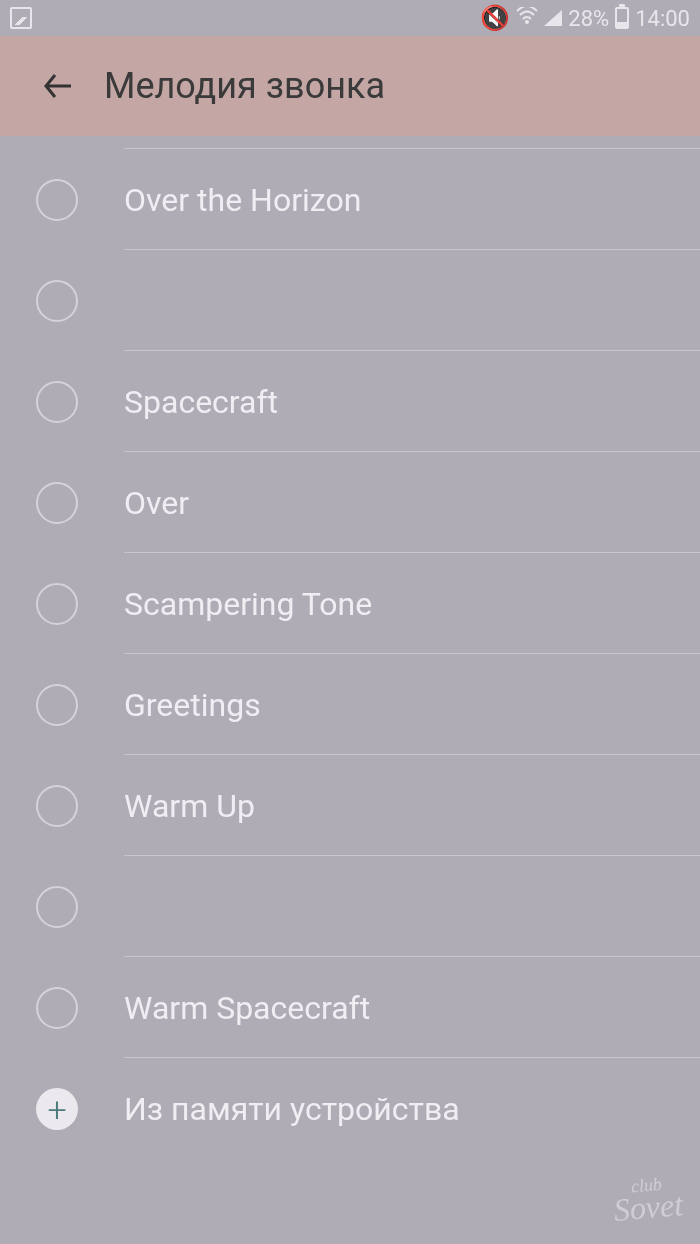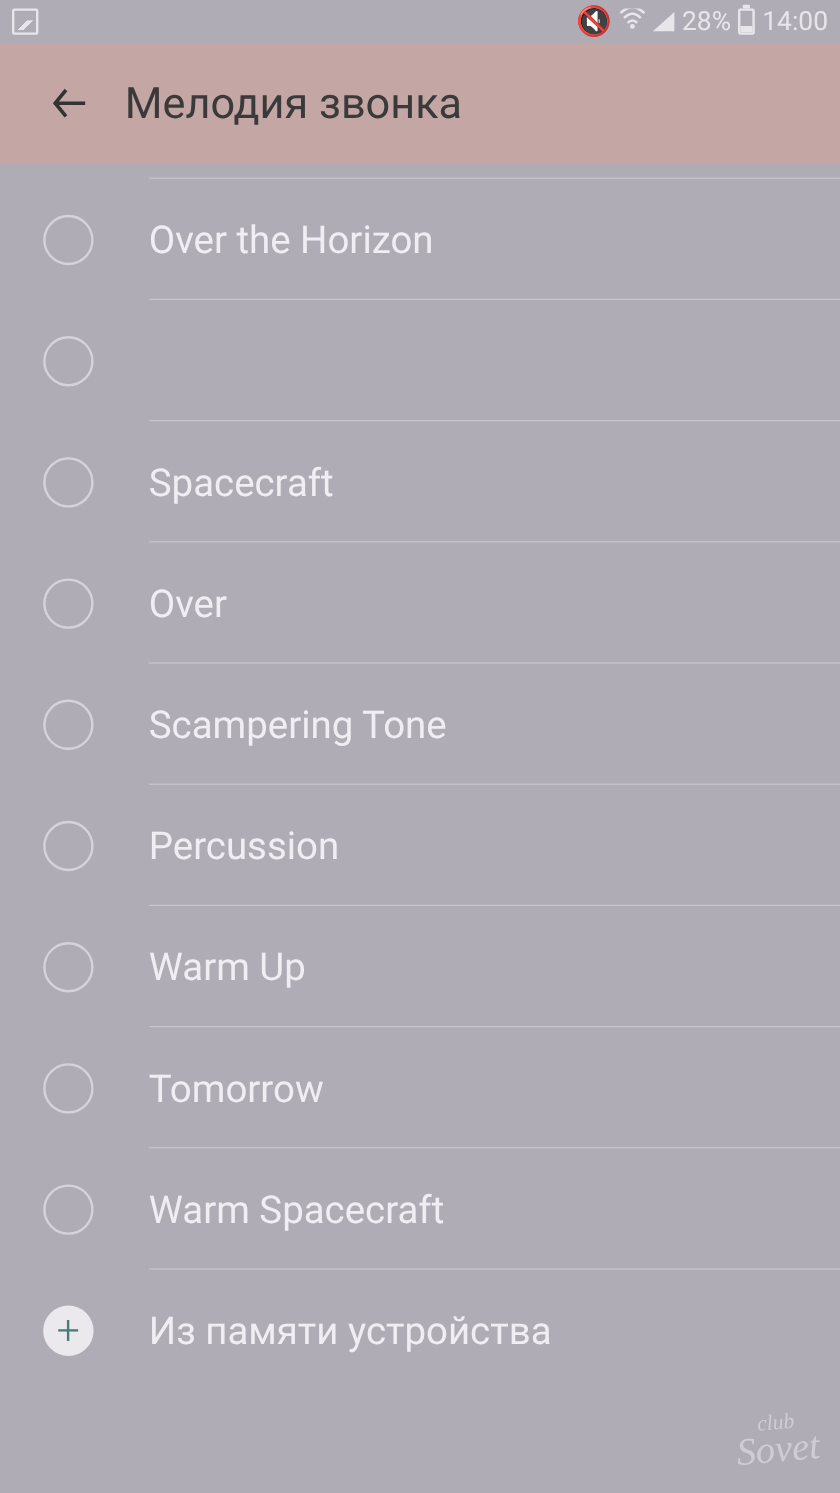--- a/index.html
+++ b/index.html
@@ -236,31 +236,30 @@
   </div>
 
   <div class="list-item">
     <div class="radio-circle"></div>
     <div class="item-label">Scampering Tone</div>
   </div>
 
 
   <div class="list-item">
     <div class="radio-circle"></div>
-    <div class="item-label">Percussion</div>
+    <div class="item-label">Greetings</div>
   </div>
 
   <div class="list-item">
     <div class="radio-circle"></div>
     <div class="item-label">Warm Up</div>
   </div>
 
   <div class="list-item">
     <div class="radio-circle"></div>
-    <div class="item-label">Tomorrow</div>
   </div>
 
   <div class="list-item">
     <div class="radio-circle"></div>
     <div class="item-label">Warm Spacecraft</div>
   </div>
 
   <div class="list-item list-item-last">
     <div class="plus-circle">+</div>
     <div class="item-label">Из памяти устройства</div>

